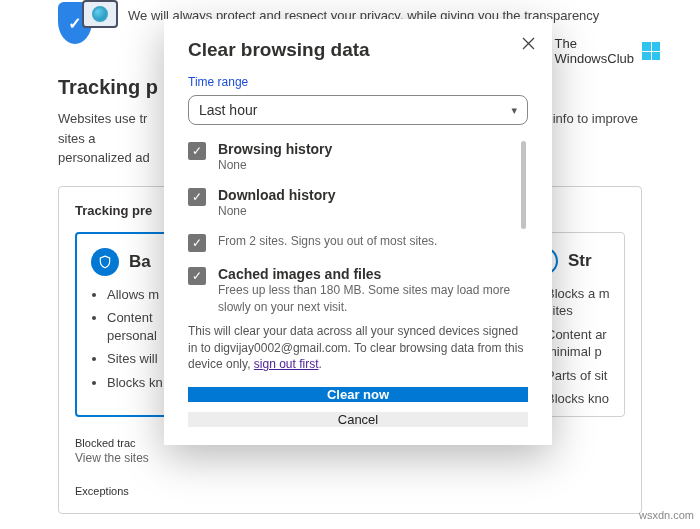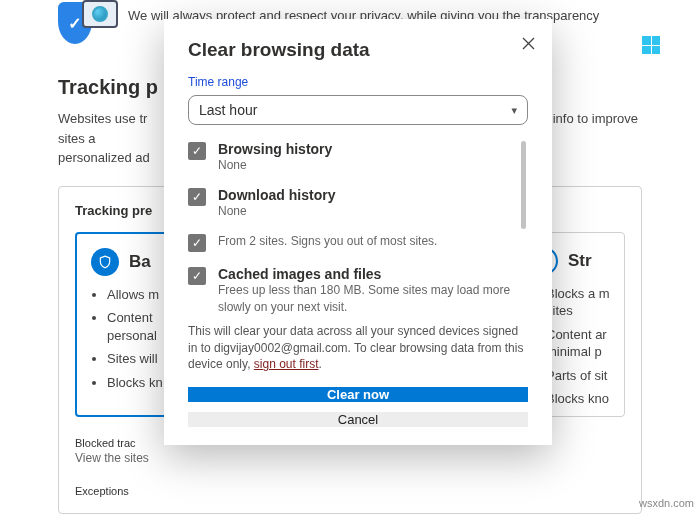--- a/index.html
+++ b/index.html
@@ -133,21 +133,21 @@
 
   .bg-sub {
     margin-top: 20px;
   }
   .bg-sub h3 { font-size: 11px; font-weight: 400; }
   .bg-sub p { color: #666; font-size: 12px; margin-top: 2px; }
 
   .watermark {
     position: absolute;
     right: 6px;
-    bottom: 20px;
+    bottom: 8px;
     font-size: 11px;
     color: #888;
   }
 
   
   .modal {
     position: absolute;
     left: 164px;
     top: 19px;
     width: 388px;
@@ -221,21 +221,21 @@
   .opt-text { flex: 1; }
   .opt-title { font-size: 14px; font-weight: 600; }
   .opt-sub { font-size: 12px; color: #666; line-height: 1.35; }
 
   .footnote {
     font-size: 12px;
     color: #555;
     line-height: 1.4;
     margin: 8px 0 14px 0;
   }
-  .footnote a { color: #7f1d1d; text-decoration: underline; cursor: pointer; }
+  .footnote a { color: #4c1d95; text-decoration: underline; cursor: pointer; }
 
   .modal-actions {
     display: flex;
     gap: 10px;
     flex-direction: column;
   }
   .btn {
     flex: 1;
     height: 32px;
     border: none;
@@ -255,20 +255,22 @@
     <div class="bg-top-illustration">
       <div class="shield"></div>
       <div class="monitor">
         <div class="monitor-dot"></div>
       </div>
     </div>
     <div class="bg-topline">We will always protect and respect your privacy, while giving you the transparency</div>
   </div>
 
   <div class="bg-brand">
+    <div style="white-space:pre">The
+WindowsClub</div>
     <div class="brand-flag">
       <span></span>
         <span></span>
         <span></span>
         <span></span>
     </div>
   </div>
 
   <div class="bg-section">
     <h2 class="bg-h2">Tracking p</h2>

